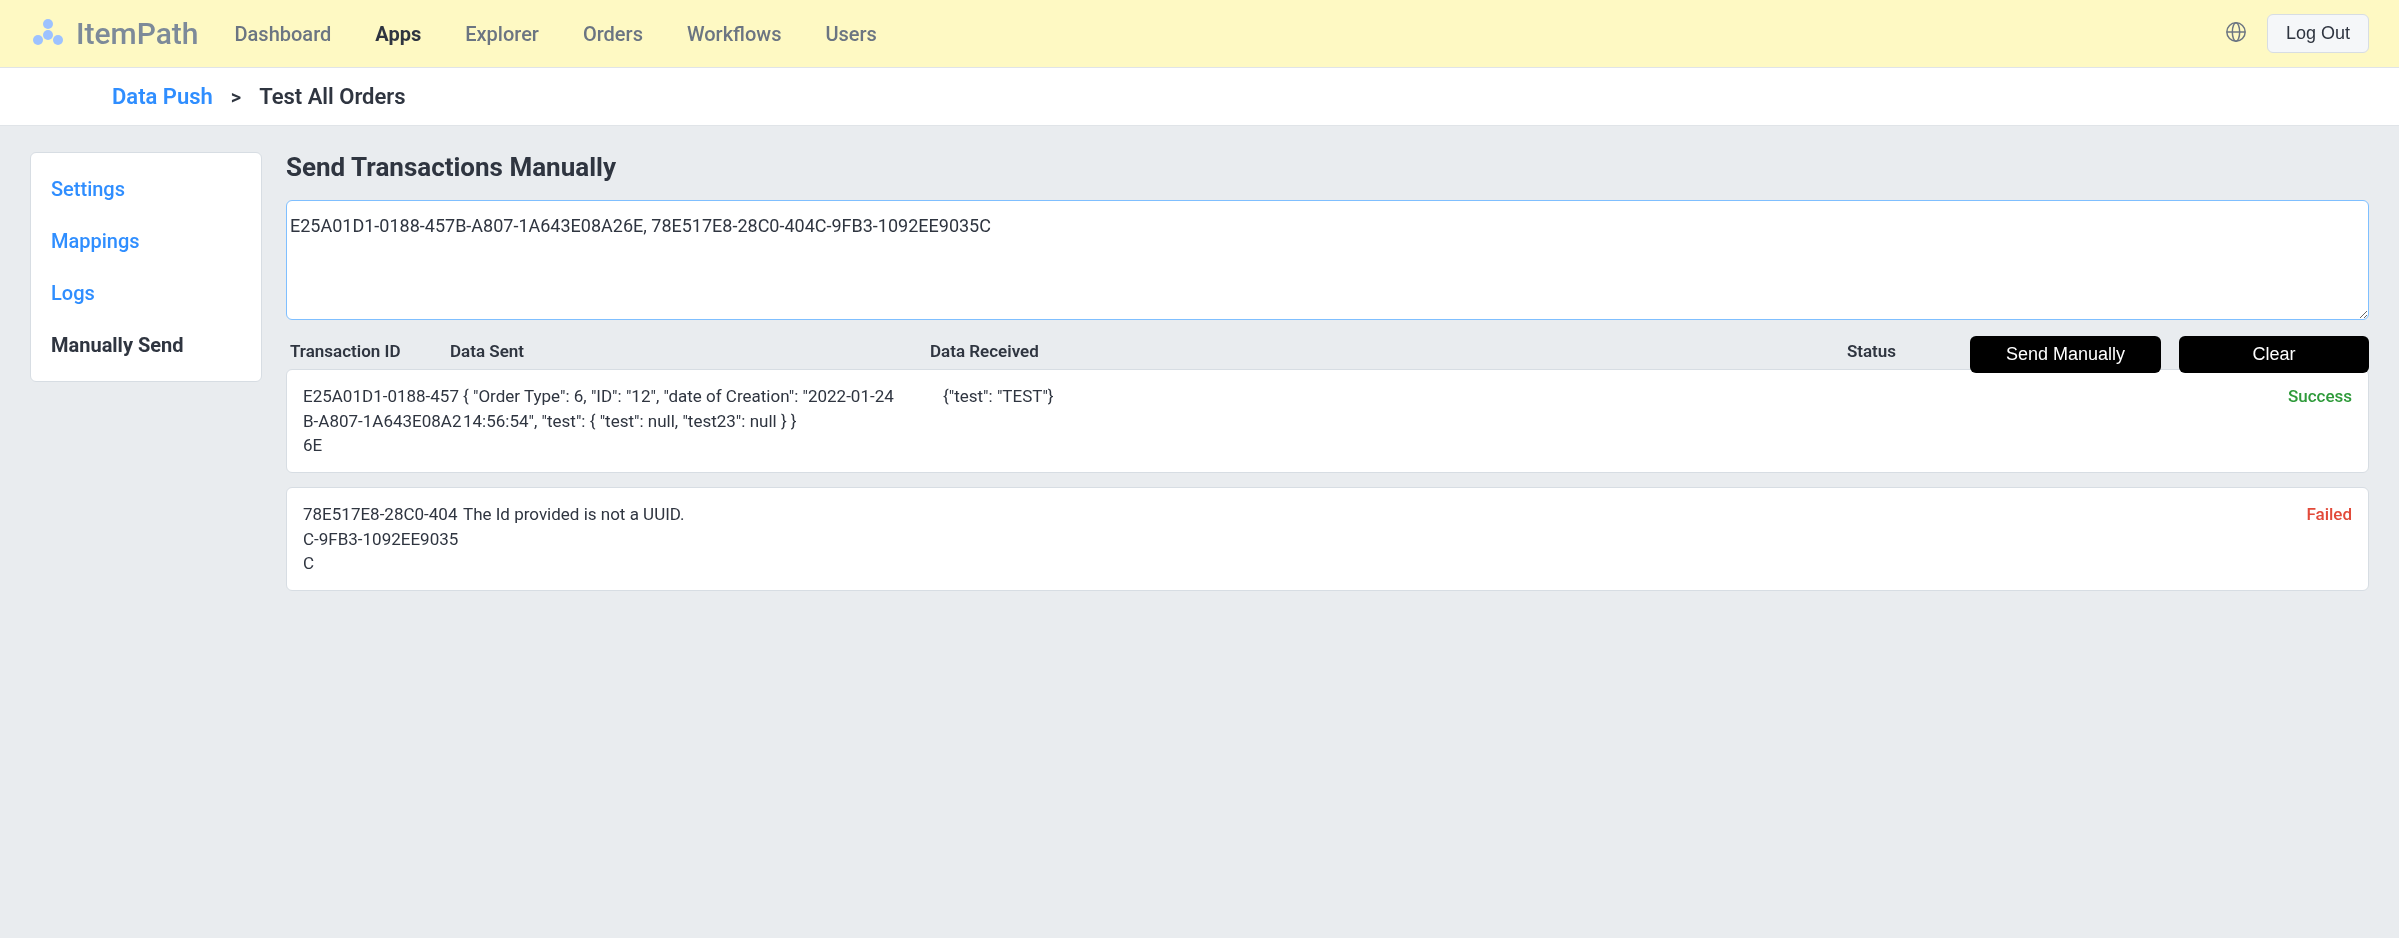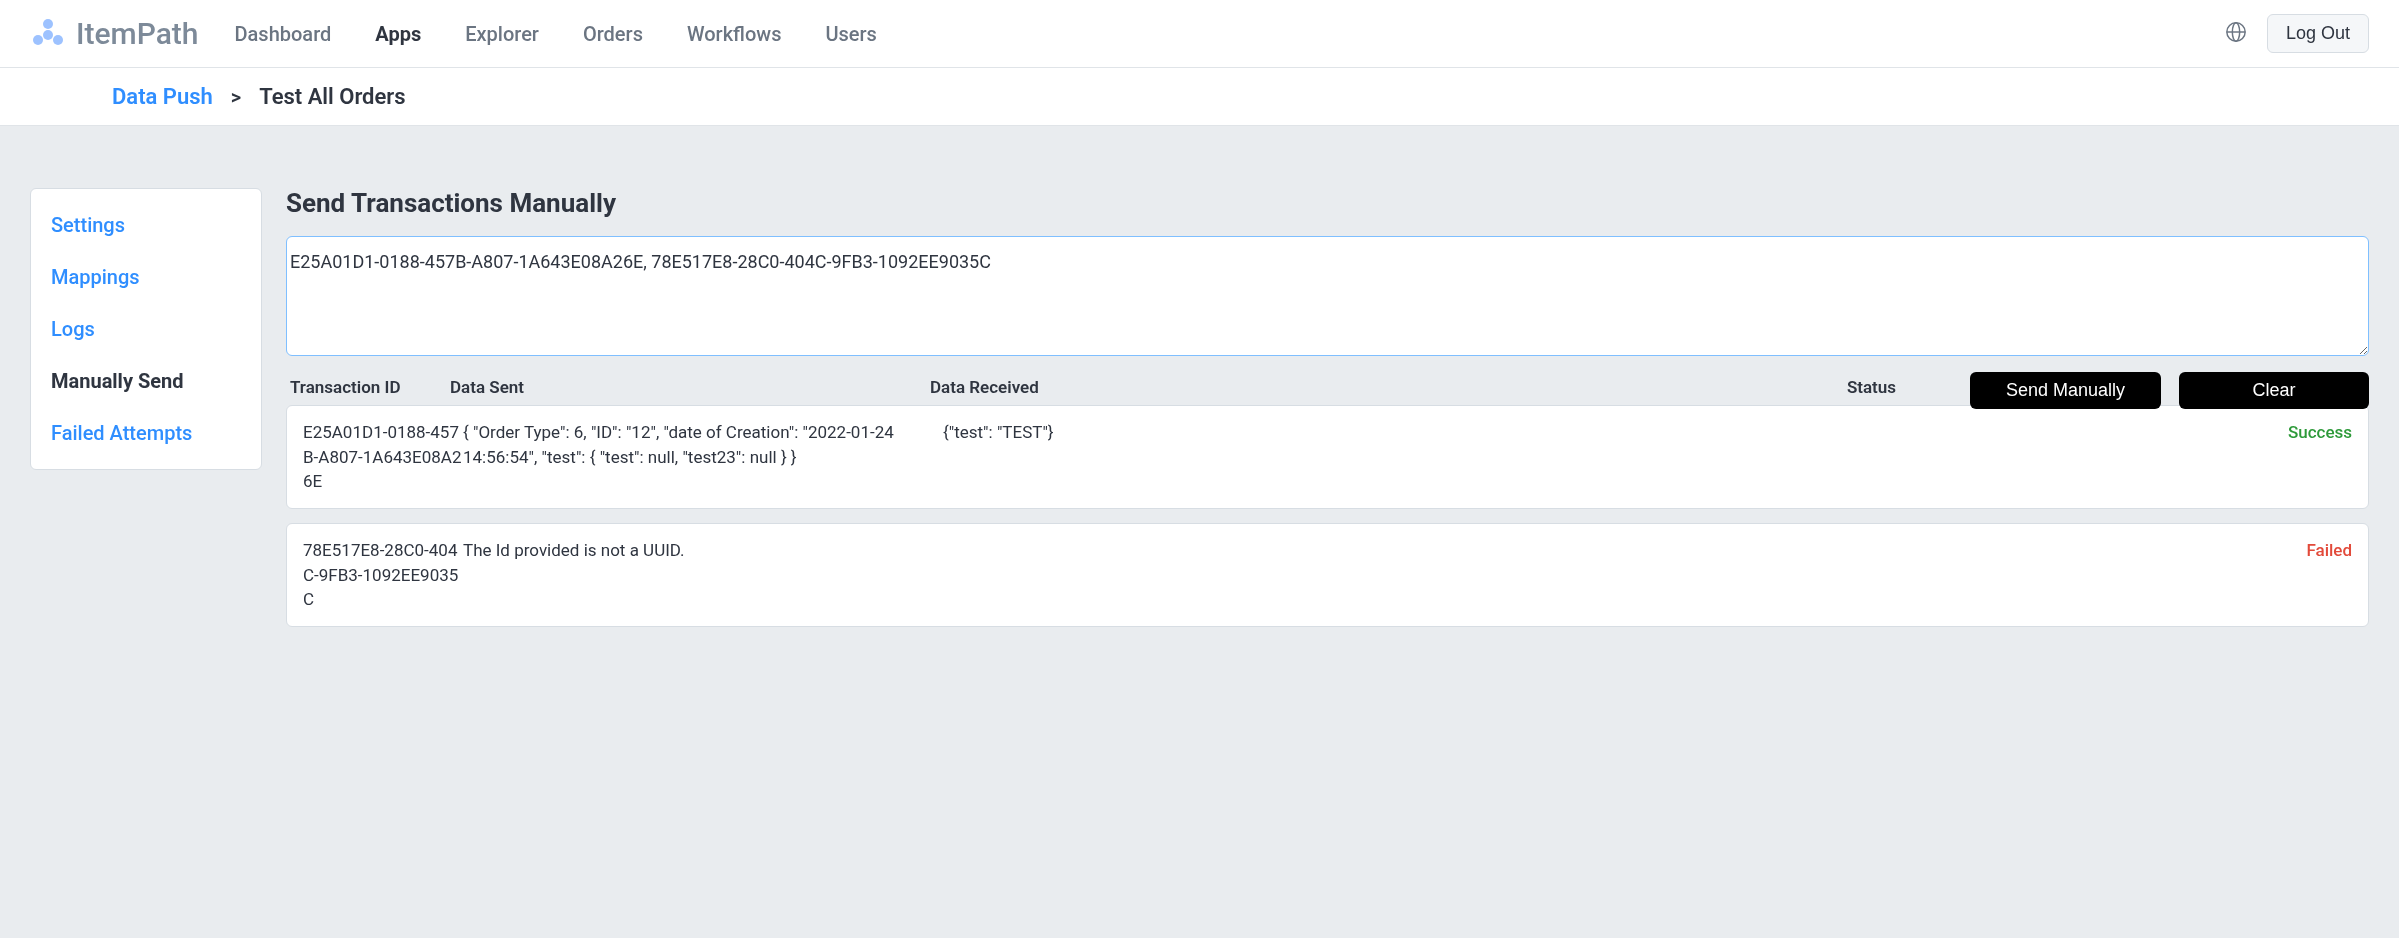--- a/index.html
+++ b/index.html
@@ -10,21 +10,21 @@
     color: #2f3540;
     font-size: 16px;
   }
 
   
   .topbar {
     display: flex;
     align-items: center;
     justify-content: space-between;
     padding: 14px 30px 14px 30px;
-    background: #ffffff;
+    background: #fef9c3;
   }
   .topbar-left {
     display: flex;
     align-items: center;
     gap: 36px;
   }
   .brand {
     display: flex;
     align-items: center;
     gap: 10px;
@@ -88,21 +88,20 @@
     color: #2f3540;
     font-size: 22px;
     font-weight: 600;
   }
 
   
   .main-wrap {
     display: flex;
     gap: 24px;
     padding: 26px 30px 30px 30px;
-    margin-top: 36px;
   }
 
   
   .sidebar {
     width: 232px;
     background: #ffffff;
     border: 1px solid #d7dde3;
     border-radius: 6px;
     padding: 10px 0;
     align-self: flex-start;
@@ -235,21 +234,20 @@
   <span class="bc-current">Test All Orders</span>
 </div>
 
 <div class="main-wrap">
 
   <nav class="sidebar">
     <a href="#">Settings</a>
     <a href="#">Mappings</a>
     <a href="#">Logs</a>
     <a href="#" class="active">Manually Send</a>
-    <a href="#">Failed Attempts</a>
   </nav>
 
   <div class="content">
     <h1 class="page-title">Send Transactions Manually</h1>
 
     <textarea class="tx-textarea" style="">E25A01D1-0188-457B-A807-1A643E08A26E, 78E517E8-28C0-404C-9FB3-1092EE9035C</textarea>
 
     <div class="actions-row">
       <button class="btn-primary">Send Manually</button>
       <button class="btn-primary">Clear</button>

